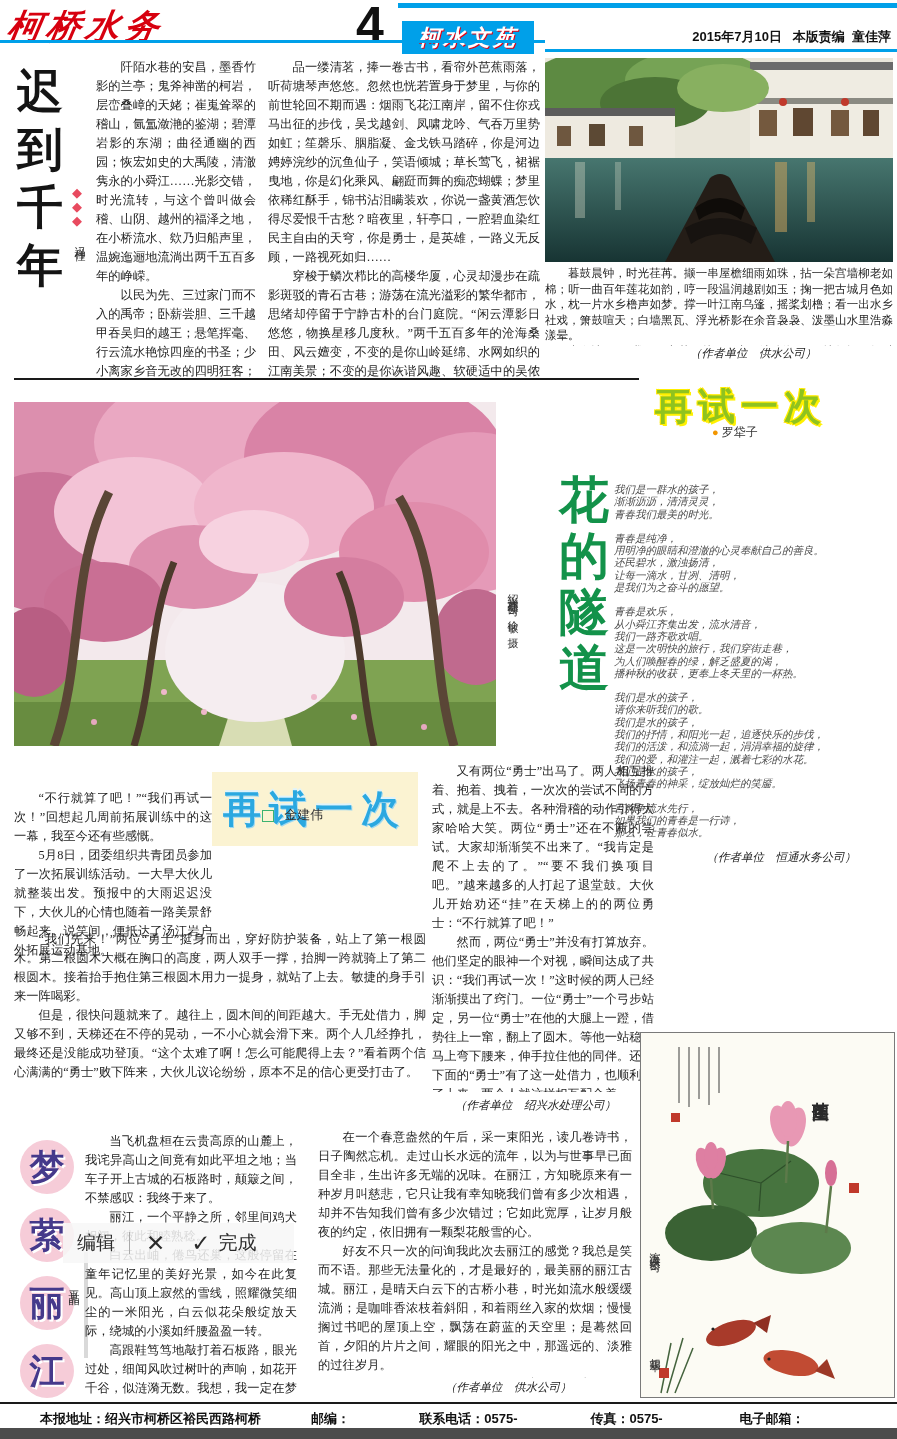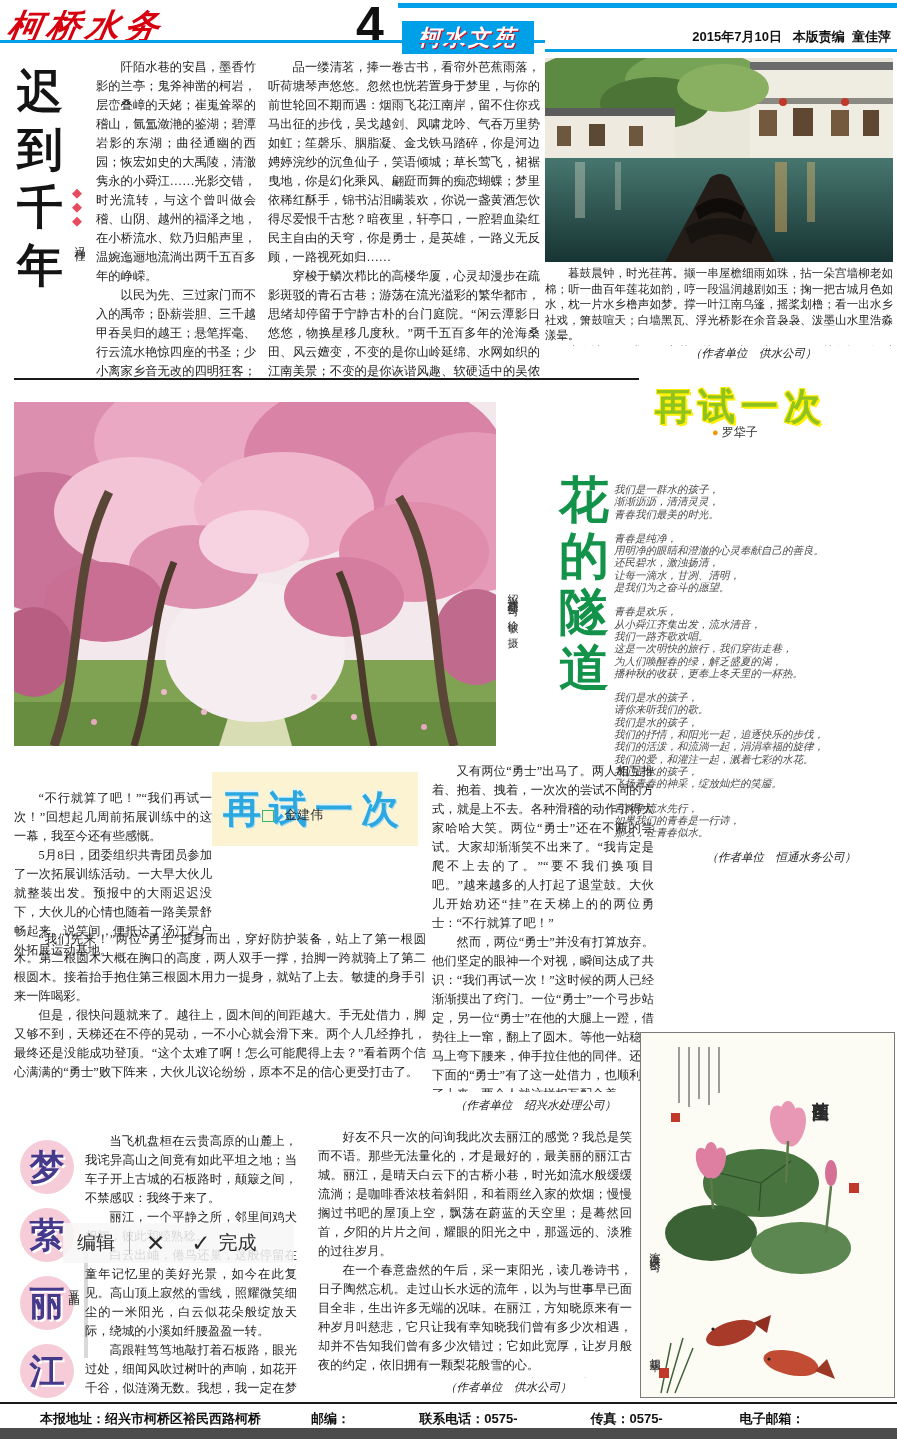--- a/index.html
+++ b/index.html
@@ -251,22 +251,22 @@
   </div>
   <div class="abs vtext author-v" style="left:66px;top:1282px;height:70px;">平晶晶</div>
   <div class="abs" style="left:84px;top:1252px;width:4px;height:106px;background:#d9d9d9;"></div>
   <div class="abs body cut" style="left:85px;top:1132px;width:212px;height:266px;">
     <p>当飞机盘桓在云贵高原的山麓上，我诧异高山之间竟有如此平坦之地；当车子开上古城的石板路时，颠簸之间，不禁感叹：我终于来了。</p>
     <p>丽江，一个平静之所，邻里间鸡犬相闻，彼此和睦熟稔。</p>
     <p>白云出岫，倦鸟还巢，这般停留在童年记忆里的美好光景，如今在此复见。高山顶上寂然的雪线，照耀微笑细尘的一米阳光，白云似花朵般绽放天际，绕城的小溪如纤腰盈盈一转。</p>
     <p>高跟鞋笃笃地敲打着石板路，眼光过处，细闻风吹过树叶的声响，如花开千谷，似涟漪无数。我想，我一定在梦里到过这个地方，白墙上的模糊而印，黑瓦下的旧木窗棂，走进一条青石板铺就的深巷，从未有过的亲切，怀着如水的忧伤。</p>
   </div>
   <div class="abs body cut" style="left:318px;top:1128px;width:314px;height:250px;">
+    <p>在一个春意盎然的午后，采一束阳光，读几卷诗书，日子陶然忘机。走过山长水远的流年，以为与世事早已面目全非，生出许多无端的况味。在丽江，方知晓原来有一种岁月叫慈悲，它只让我有幸知晓我们曾有多少次相遇，却并不告知我们曾有多少次错过；它如此宽厚，让岁月般夜的约定，依旧拥有一颗梨花般雪的心。</p>
     <p>好友不只一次的问询我此次去丽江的感觉？我总是笑而不语。那些无法量化的，才是最好的，最美丽的丽江古城。丽江，是晴天白云下的古桥小巷，时光如流水般缓缓流淌；是咖啡香浓枝着斜阳，和着雨丝入家的炊烟；慢慢搁过书吧的屋顶上空，飘荡在蔚蓝的天空里；是蓦然回首，夕阳的片片之间，耀眼的阳光之中，那遥远的、淡雅的过往岁月。</p>
-    <p>在一个春意盎然的午后，采一束阳光，读几卷诗书，日子陶然忘机。走过山长水远的流年，以为与世事早已面目全非，生出许多无端的况味。在丽江，方知晓原来有一种岁月叫慈悲，它只让我有幸知晓我们曾有多少次相遇，却并不告知我们曾有多少次错过；它如此宽厚，让岁月般夜的约定，依旧拥有一颗梨花般雪的心。</p>
     <p>阳光抚于脸上，似细语喃呢。不言不语，亦是好风景。</p>
   </div>
   <div class="abs attr" style="left:445px;top:1380px;">（作者单位　供水公司）</div>
 
   <div class="abs edittool">
     <span class="lbl">编辑</span>
     <span class="sep"></span>
     <span class="ic">✕</span>
     <span class="done">
       <span class="ic" style="padding:0 0 0 10px;">✓</span>

